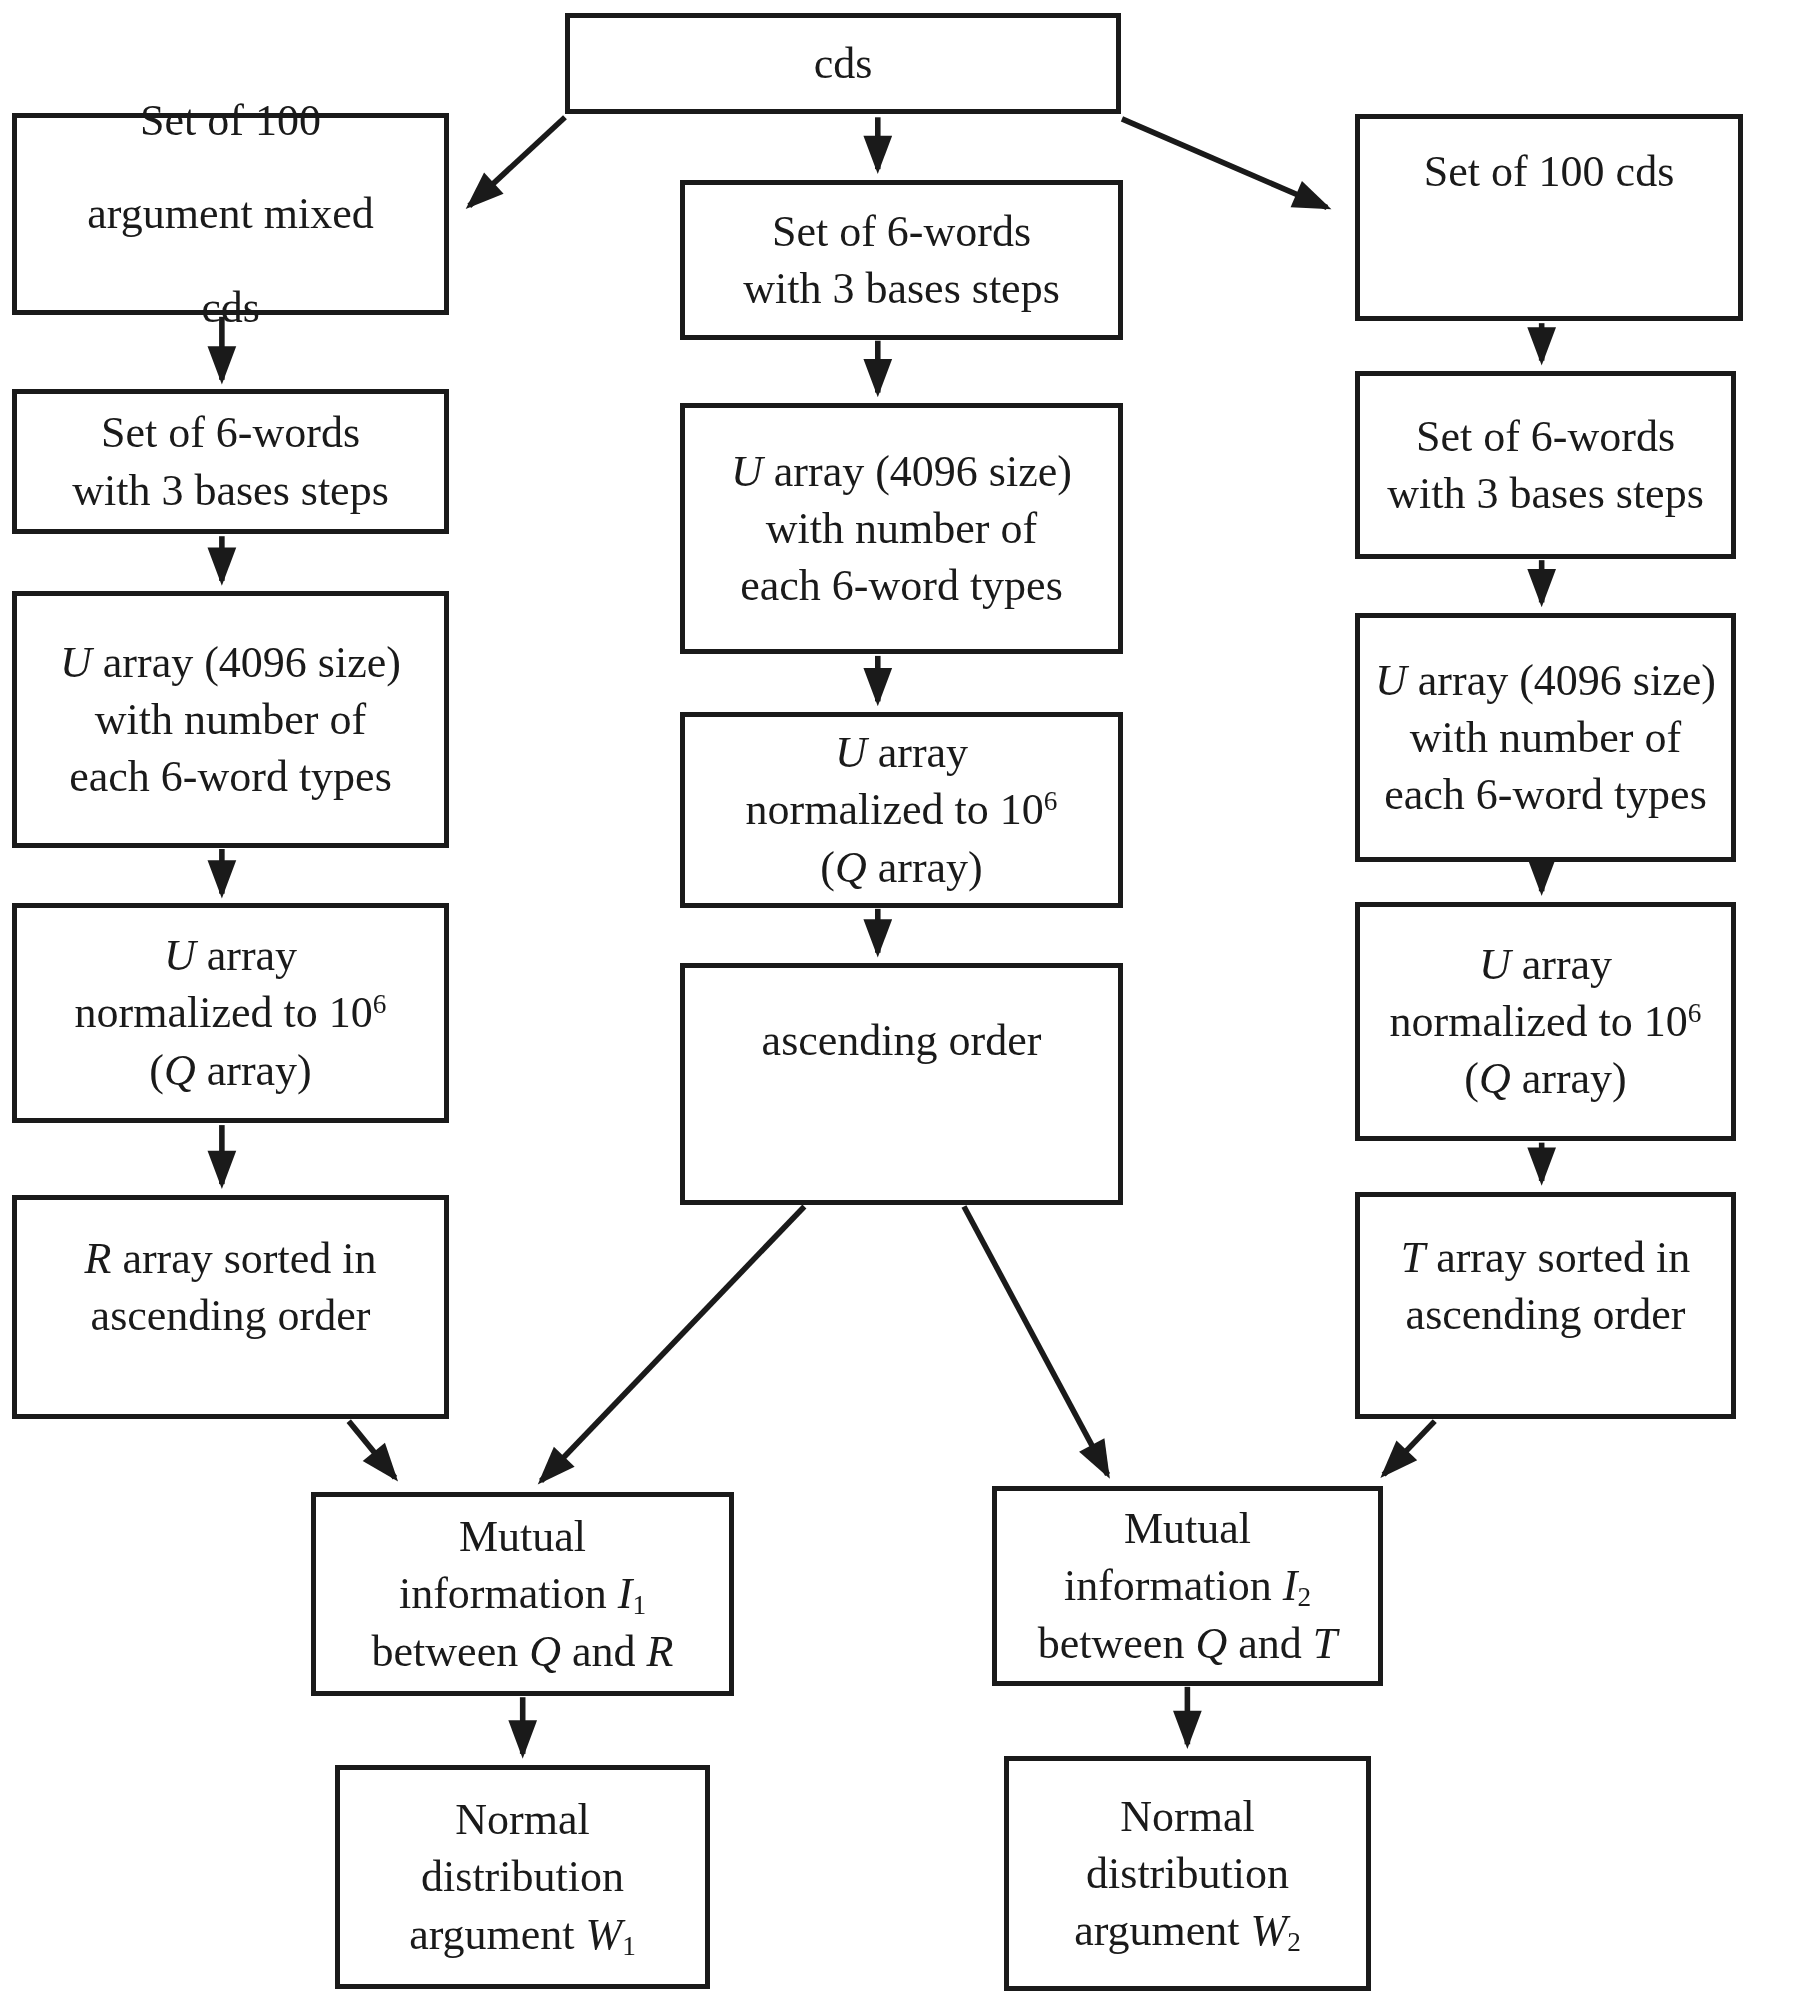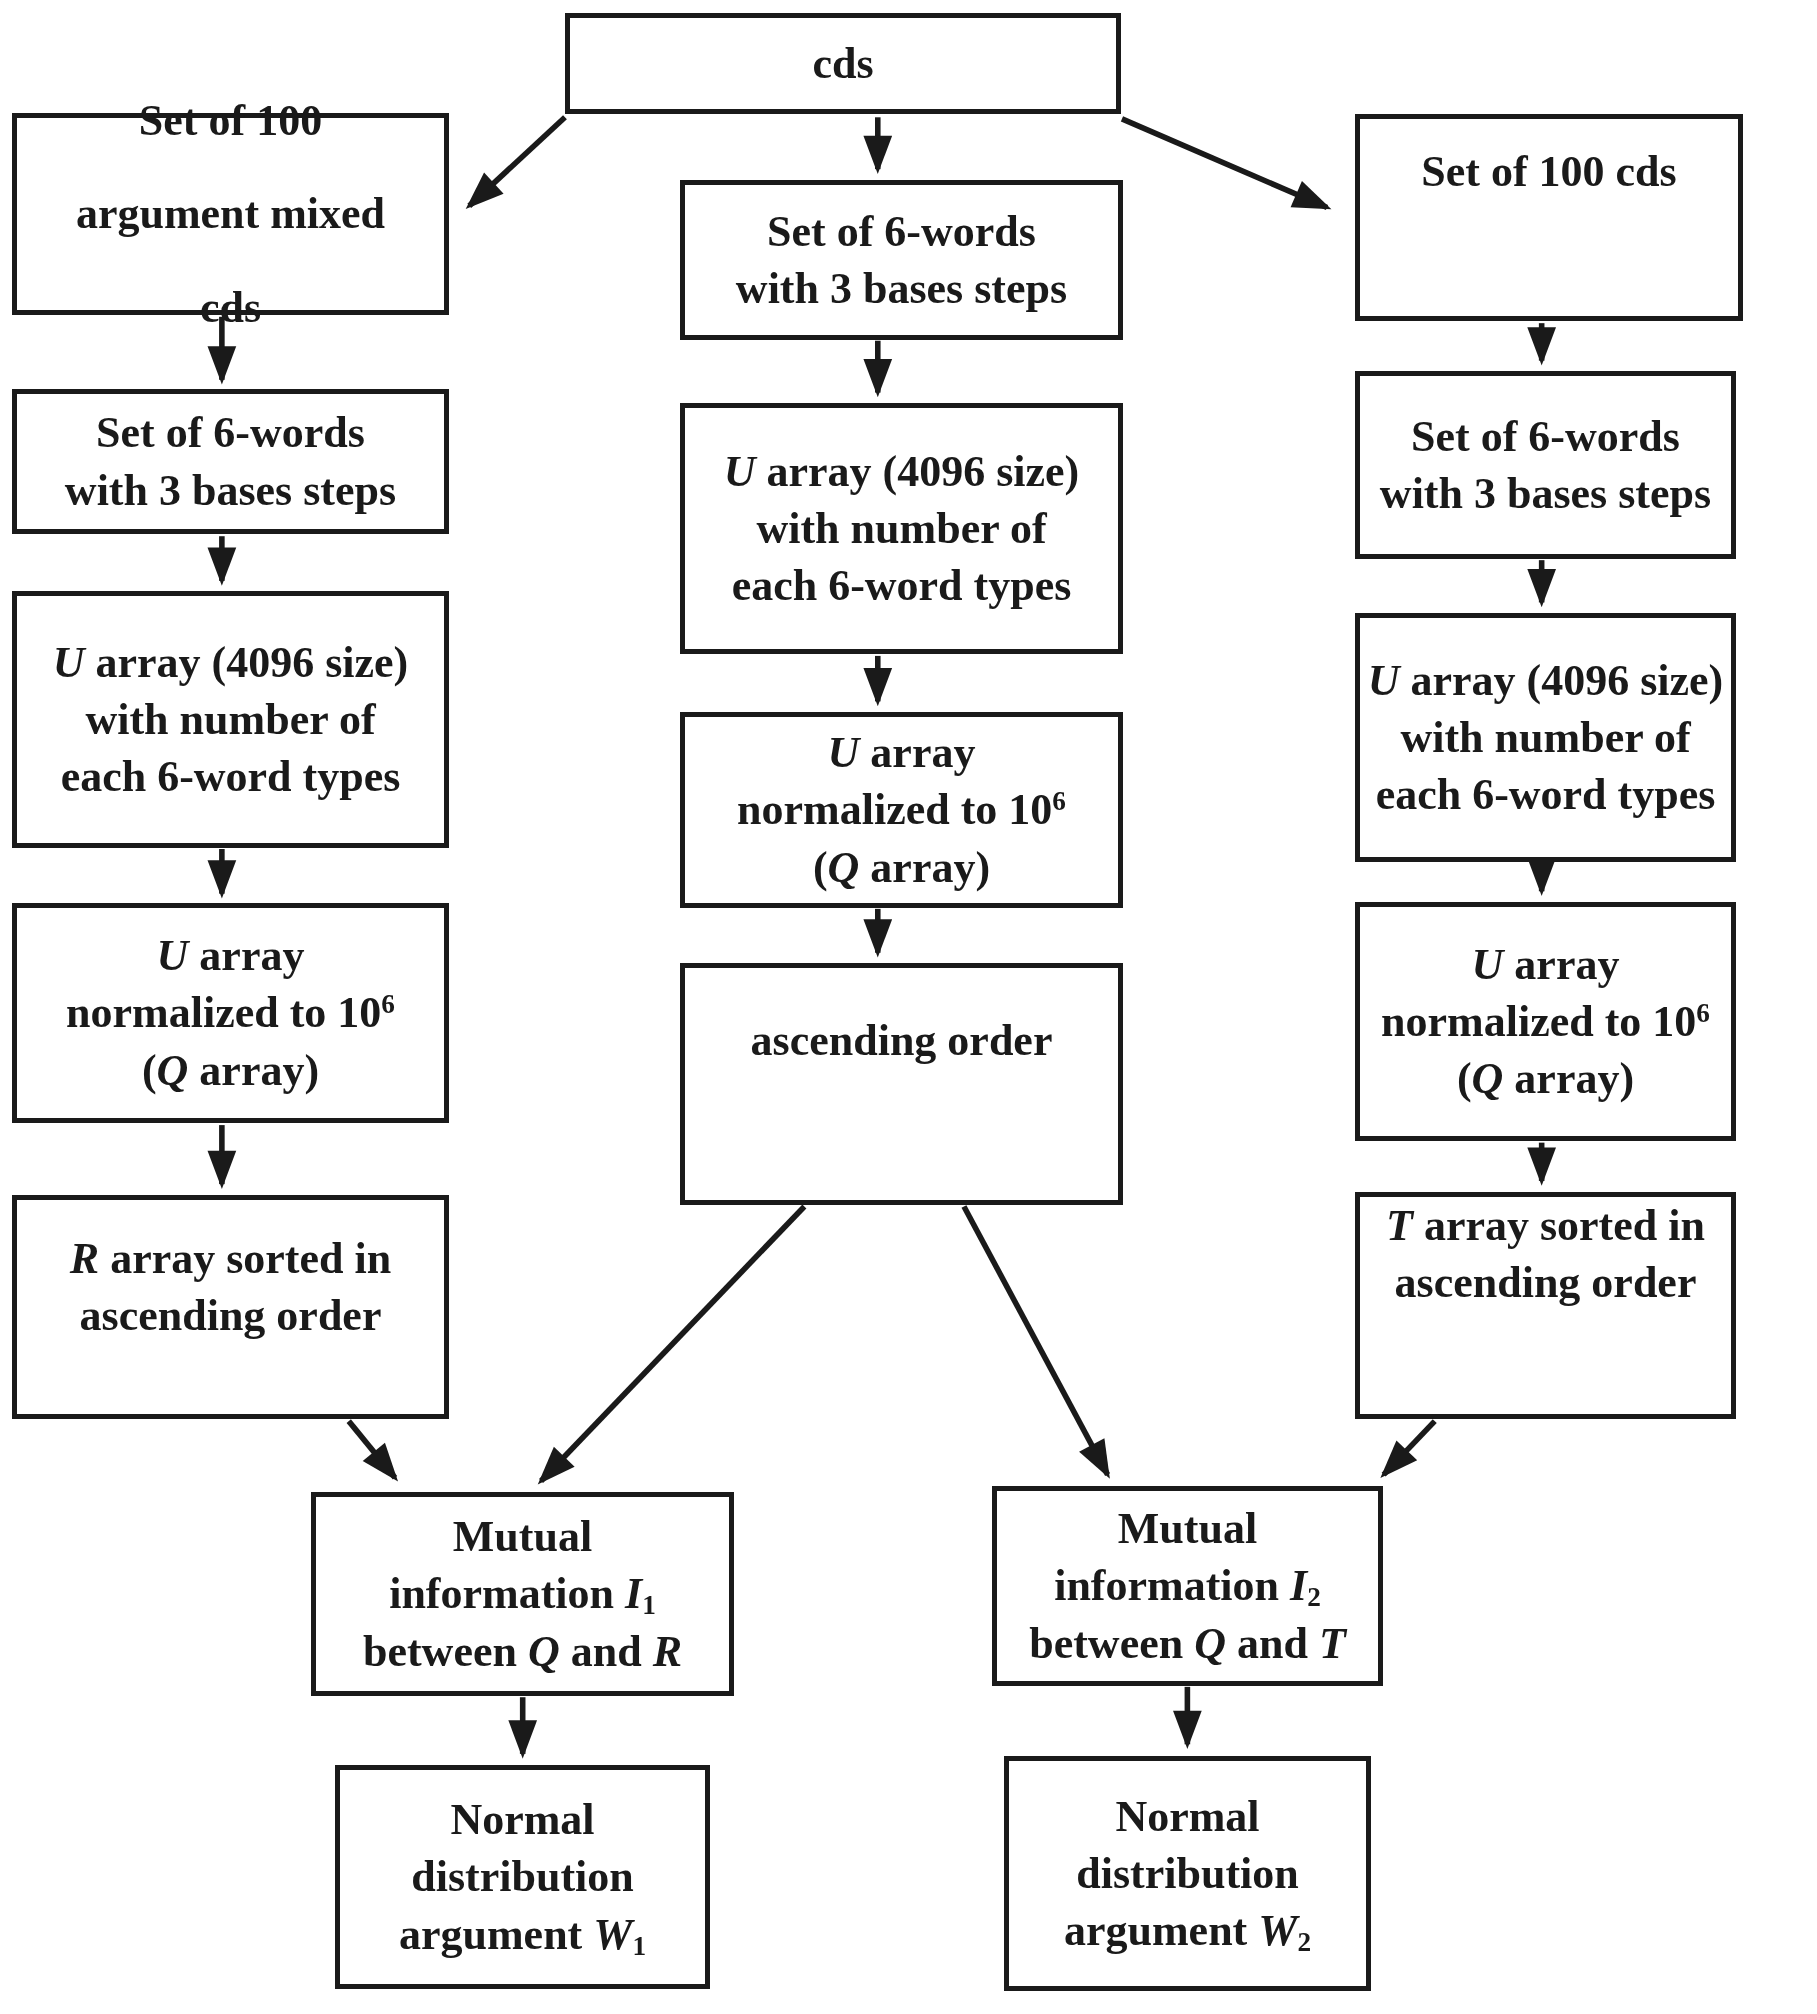--- a/index.html
+++ b/index.html
@@ -6,21 +6,21 @@
   body{
     width:1817px;height:2014px;position:relative;overflow:hidden;
     font-family:"Liberation Serif","DejaVu Serif",serif;
   }
   #canvas{position:absolute;left:0;top:0;width:1817px;height:2014px;background:#ffffff;}
   #arrows{position:absolute;left:0;top:0;width:100%;height:100%;pointer-events:none;}
   .node{
     position:absolute;box-sizing:border-box;background:#ffffff;
     border:5.6px solid #1a1a1a;color:#1a1a1a;
     display:flex;flex-direction:column;align-items:center;justify-content:center;
-    text-align:center;font-size:44px;line-height:1.3;font-weight:bold;
+    text-align:center;font-size:44px;line-height:1.3;
   }
   .node.high{justify-content:flex-start;}
   .line{white-space:nowrap;}
   .it{font-style:italic;}
   .sup{font-size:0.62em;vertical-align:0.5em;line-height:0;}
   .sub{font-size:0.62em;vertical-align:-0.22em;line-height:0;}
 </style>
 </head>
 <body>
 
@@ -108,21 +108,21 @@
       <div class="node" style="left: 1355px; top: 613px; width: 381px; height: 249px; border-color: rgb(26, 26, 26); background: rgb(255, 255, 255);">
         <div class="line"><span class="it">U</span><span> array (4096 size)</span></div>
         <div class="line"><span>with number of</span></div>
         <div class="line"><span>each 6-word types</span></div>
       </div>
       <div class="node" style="left: 1355px; top: 902px; width: 381px; height: 239px; border-color: rgb(26, 26, 26); background: rgb(255, 255, 255);">
         <div class="line"><span class="it">U</span><span> array</span></div>
         <div class="line"><span>normalized to 10</span><span class="sup">6</span></div>
         <div class="line"><span>(</span><span class="it">Q</span><span> array)</span></div>
       </div>
-      <div class="node high" style="left: 1355px; top: 1192px; width: 381px; height: 227px; border-color: rgb(26, 26, 26); background: rgb(255, 255, 255); text-align: right;">
+      <div class="node high" style="left: 1355px; top: 1192px; width: 381px; height: 227px; padding-top: 32px; border-color: rgb(26, 26, 26); background: rgb(255, 255, 255); text-align: right;">
         <div class="line"><span class="it">T</span><span> array sorted in</span></div>
         <div class="line"><span>ascending order</span></div>
       </div>
       <div class="node" style="left: 311px; top: 1492px; width: 423px; height: 204px; border-color: rgb(26, 26, 26); background: rgb(255, 255, 255);">
         <div class="line"><span>Mutual</span></div>
         <div class="line"><span>information </span><span class="it">I</span><span class="sub">1</span></div>
         <div class="line"><span>between </span><span class="it">Q</span><span> and </span><span class="it">R</span></div>
       </div>
       <div class="node" style="left: 992px; top: 1486px; width: 391px; height: 200px; border-color: rgb(26, 26, 26); background: rgb(255, 255, 255);">
         <div class="line"><span>Mutual</span></div>

